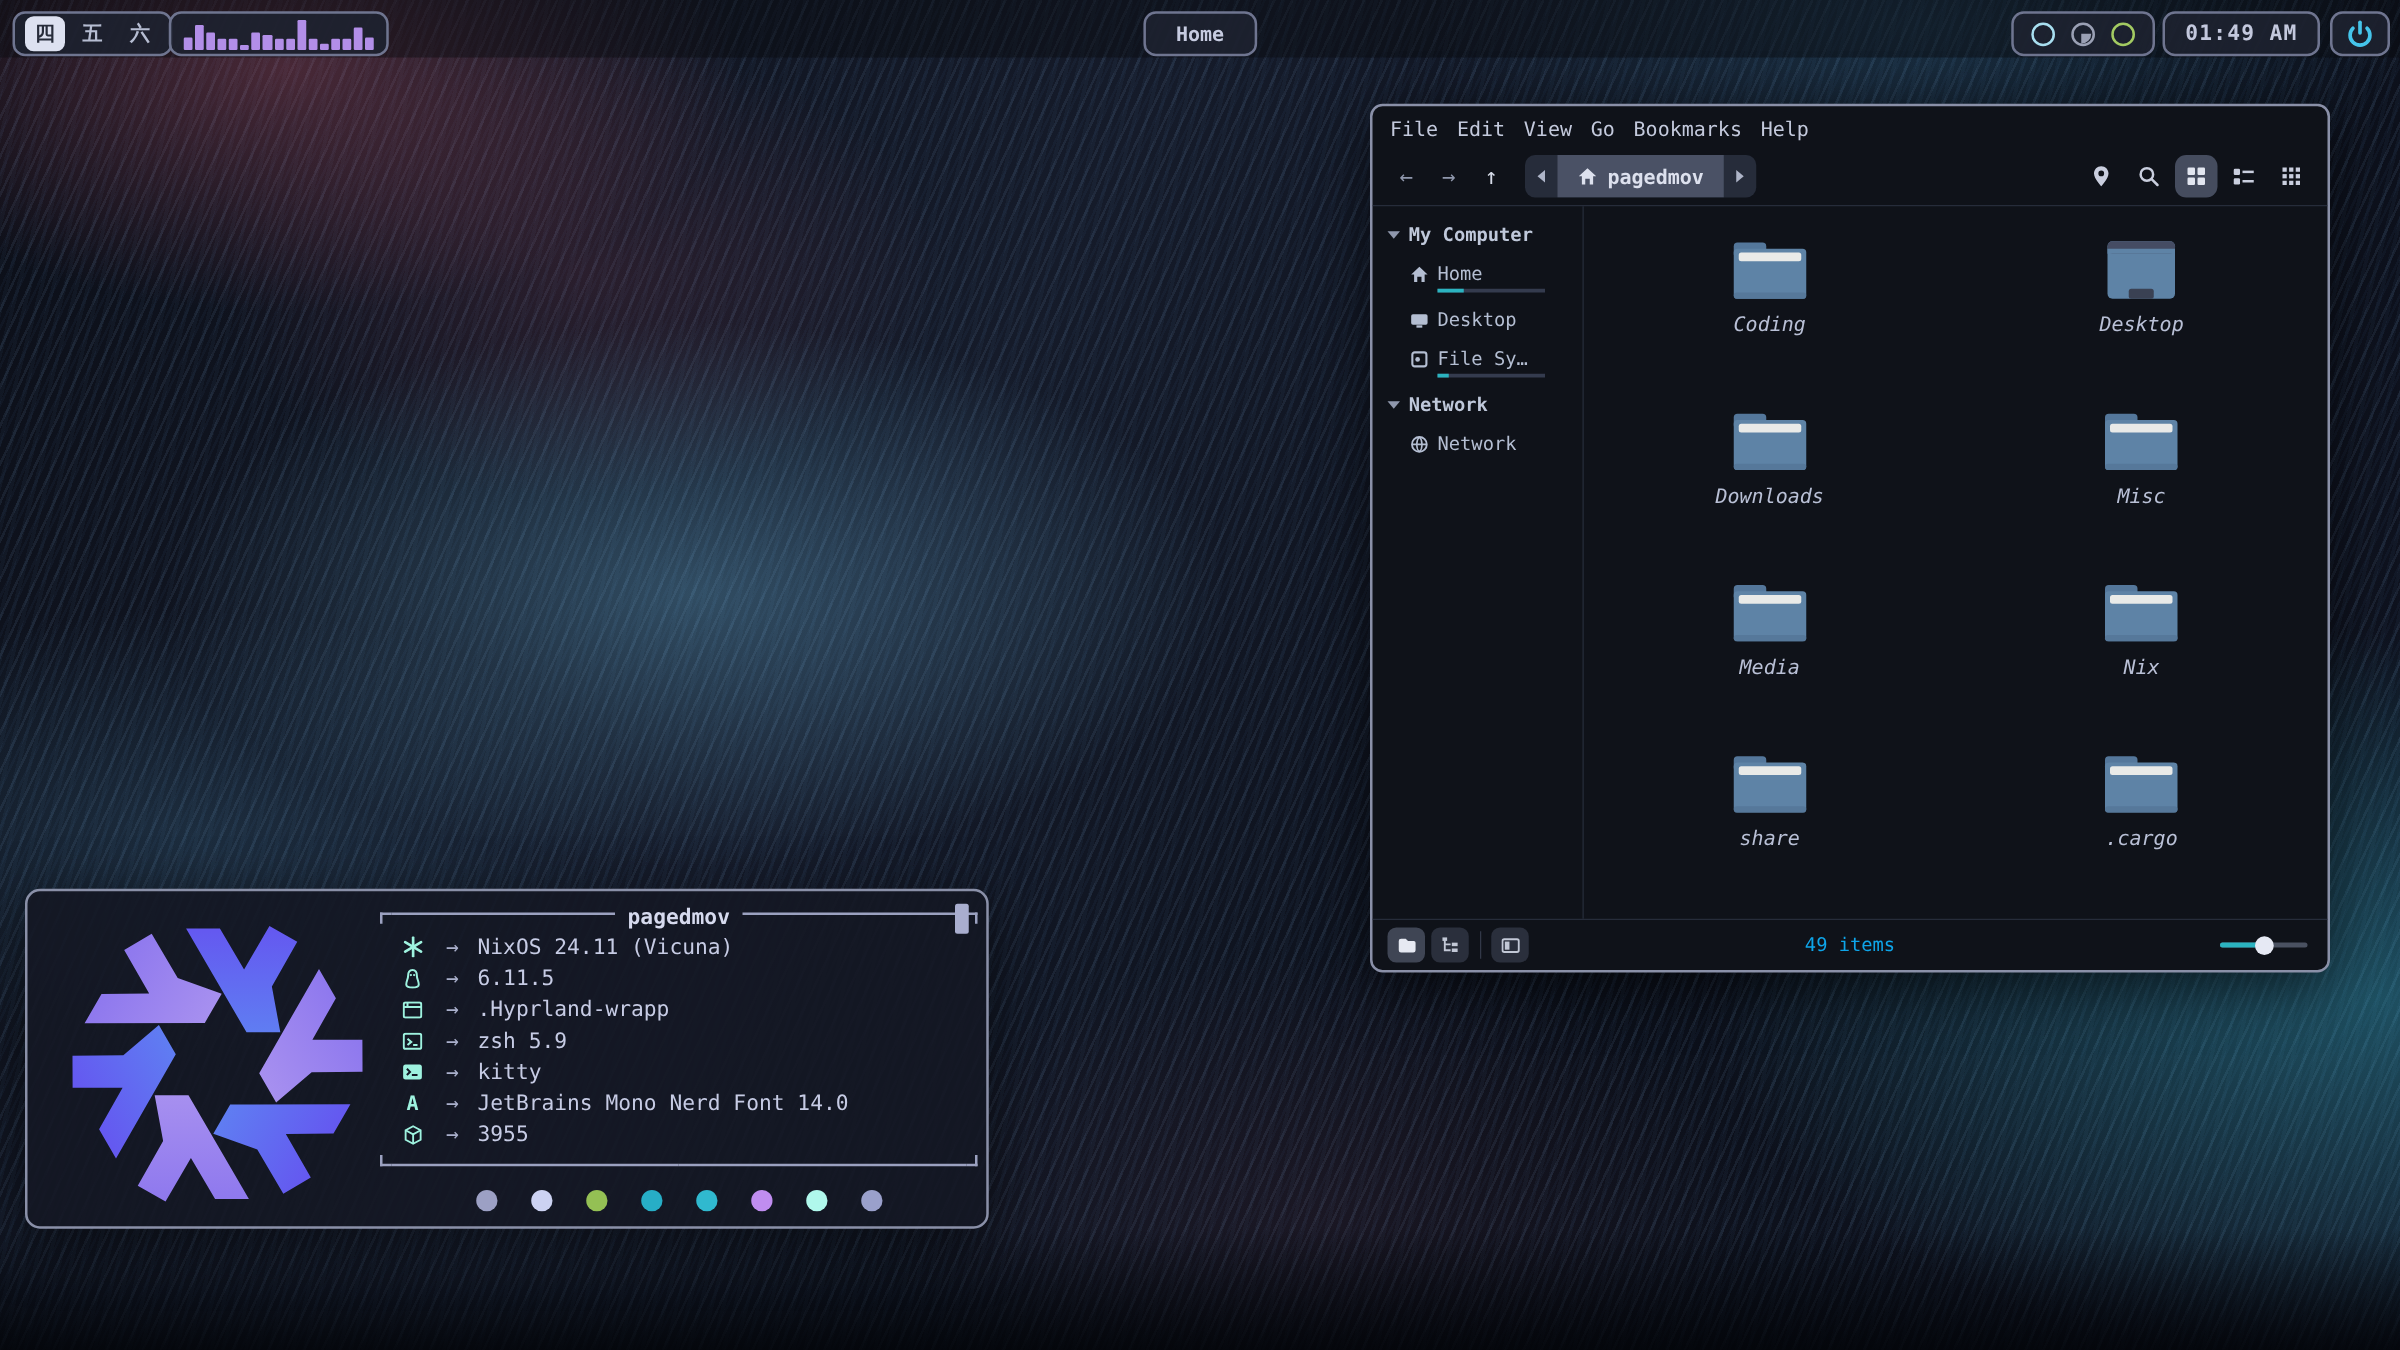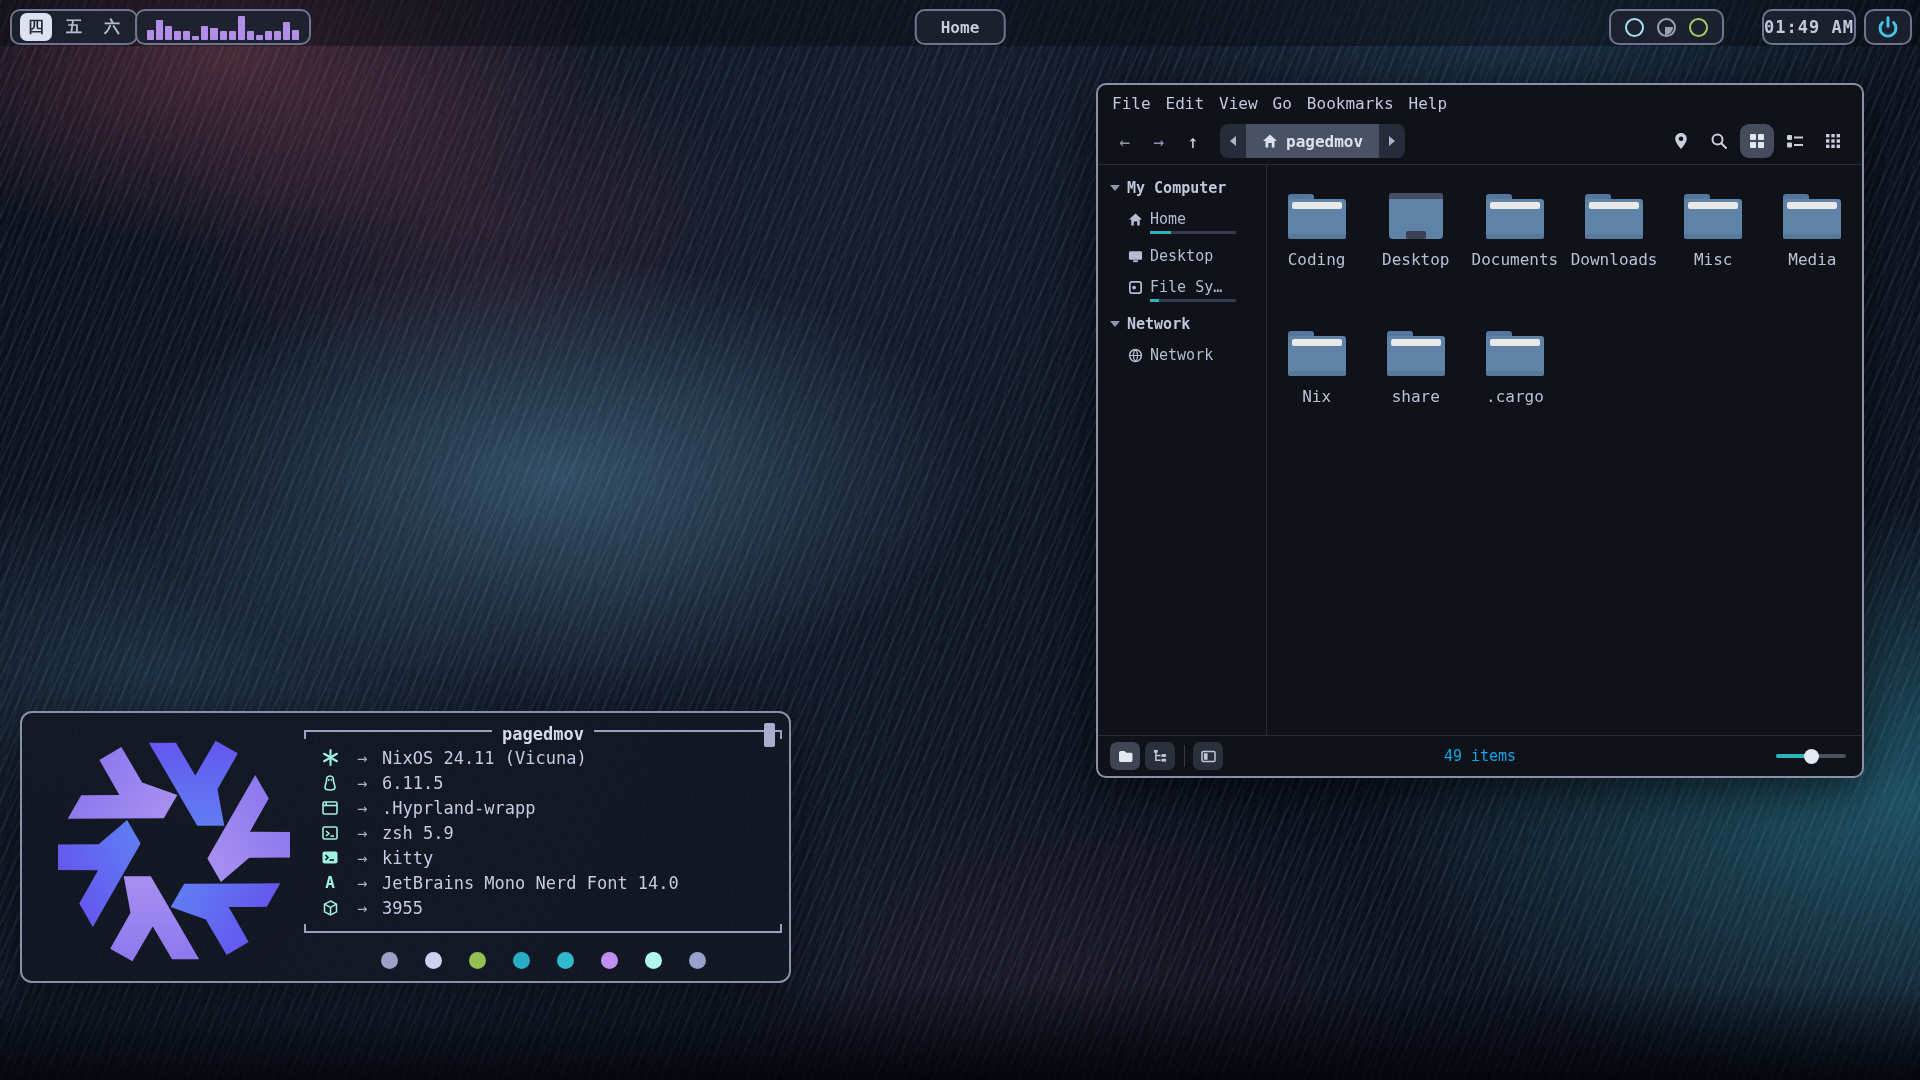--- a/index.html
+++ b/index.html
@@ -38,21 +38,21 @@
   .viz-module { left:135px; width:176px; padding:0 10px; }
   .viz { display:flex; align-items:flex-end; gap:2px; height:26px; width:100%; }
   .viz div { width:8px; background:#b28ee8; border-radius:1px; }
   .home-module { left:50%; transform:translateX(-50%); padding:0 24px; font-weight:bold; font-size:16px; color:#c6cbe0; }
   .tray-module { right:196px; padding:0 14px; gap:13px; }
   .ring { width:19px; height:19px; border-radius:50%; border:2.5px solid #9aa0b4; position:relative; }
   .ring.cyan  { border-color:#a8dff0; }
   .ring.green { border-color:#a3cb62; }
   .ring.gray::after { content:""; position:absolute; right:1px; bottom:0px; width:8px; height:8px;
                       background:#9aa0b4; border-radius:0 0 8px 0; }
-  .clock-module { right:64px; padding:0 0; font-size:17px; font-weight:bold; letter-spacing:1px; color:#c3c8dd; }
+  .clock-module { right:64px; padding:0 16px; font-size:17px; font-weight:bold; letter-spacing:1px; color:#c3c8dd; }
   .power-module { right:8px; width:48px; justify-content:center; }
 
   
   .fm {
     position:absolute; left:1096px; top:83px; width:768px; height:695px;
     background:#0f1219; border:2px solid #8a90a8; border-radius:10px;
     box-shadow:0 12px 45px rgba(0,0,0,0.55);
     display:flex; flex-direction:column; color:#c3c9dc; font-size:16px;
     overflow:hidden;
   }
@@ -72,21 +72,21 @@
   .fm-sep { height:1px; background:#262c3a; }
   .fm-body { flex:1; display:flex; min-height:0; }
   .fm-sidebar { width:168px; padding:14px 0 0 10px; font-size:15px; color:#b4bed2; }
   .side-section { display:flex; align-items:center; gap:7px; margin:0 0 13px 2px; font-weight:bold; color:#bfc8da; }
   .exp { width:0; height:0; border-left:5px solid transparent; border-right:5px solid transparent; border-top:6px solid #8f97ac; }
   .side-item { display:flex; align-items:flex-start; gap:7px; margin:0 0 13px 20px; }
   .side-item svg { flex:0 0 auto; margin-top:2px; }
   .usage { height:3px; width:86px; background:#343b4e; margin-top:3px; }
   .usage i { display:block; height:3px; background:#2bb3c0; }
   .v-sep { width:1px; background:#262c3a; }
-  .fm-grid { flex:1; display:grid; grid-template-columns:repeat(6,1fr); grid-auto-rows:137px; padding-top:10px; }
+  .fm-grid { flex:1; display:grid; grid-template-columns:repeat(2,1fr); grid-auto-rows:137px; padding-top:10px;font-style:italic; }
   .cell { display:flex; flex-direction:column; align-items:center; padding-top:14px; color:#b9c0d6; }
   .cell .lbl { margin-top:7px; font-size:16px; }
   .fm-status { height:40px; display:flex; align-items:center; padding:0 12px; position:relative; }
   .st-btn { width:30px; height:28px; border-radius:7px; background:#2a2f3c; display:flex; align-items:center; justify-content:center; margin-right:5px; color:#d9dde9; }
   .st-btn.active { background:#3f4554; }
   .st-div { width:1px; height:22px; background:#323848; margin:0 8px 0 4px; }
   .st-count { position:absolute; left:0; right:0; text-align:center; font-size:15px; color:#0ea5e9; }
   .slider { position:absolute; right:16px; display:flex; align-items:center; width:70px; height:16px; }
   .slider .track { position:absolute; left:0; right:0; height:4px; border-radius:2px; background:#4a5161; }
   .slider .fill { position:absolute; left:0; width:45%; height:4px; border-radius:2px; background:#2bb3c0; }
@@ -311,29 +311,20 @@
           </svg>
         <div class="lbl">Desktop</div>
       </div>
       <div class="cell">
         <svg width="64" height="54" viewBox="0 0 64 54">
             <rect x="3" y="5" width="26" height="12" rx="3" fill="#54779b"></rect>
             <rect x="3" y="10" width="58" height="40" rx="3" fill="#5e83a6"></rect>
             <rect x="7" y="13" width="50" height="7" rx="2" fill="#e9eae8"></rect>
             <rect x="3" y="45" width="58" height="5" rx="2.5" fill="#56789a"></rect>
           </svg>
-        <div class="lbl">Documents</div>
-      </div>
-      <div class="cell">
-        <svg width="64" height="54" viewBox="0 0 64 54">
-            <rect x="3" y="5" width="26" height="12" rx="3" fill="#54779b"></rect>
-            <rect x="3" y="10" width="58" height="40" rx="3" fill="#5e83a6"></rect>
-            <rect x="7" y="13" width="50" height="7" rx="2" fill="#e9eae8"></rect>
-            <rect x="3" y="45" width="58" height="5" rx="2.5" fill="#56789a"></rect>
-          </svg>
         <div class="lbl">Downloads</div>
       </div>
       <div class="cell">
         <svg width="64" height="54" viewBox="0 0 64 54">
             <rect x="3" y="5" width="26" height="12" rx="3" fill="#54779b"></rect>
             <rect x="3" y="10" width="58" height="40" rx="3" fill="#5e83a6"></rect>
             <rect x="7" y="13" width="50" height="7" rx="2" fill="#e9eae8"></rect>
             <rect x="3" y="45" width="58" height="5" rx="2.5" fill="#56789a"></rect>
           </svg>
         <div class="lbl">Misc</div>

